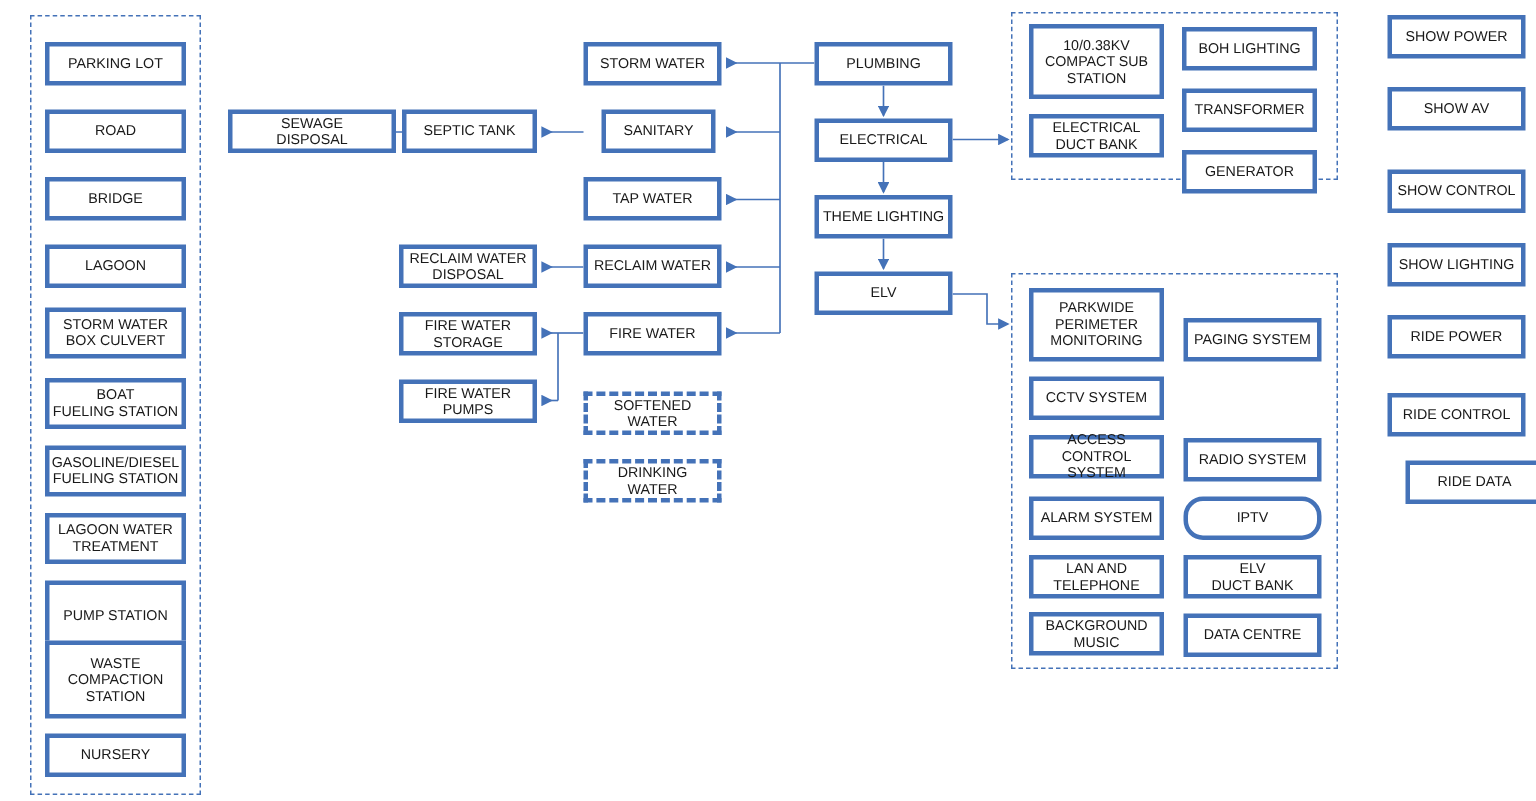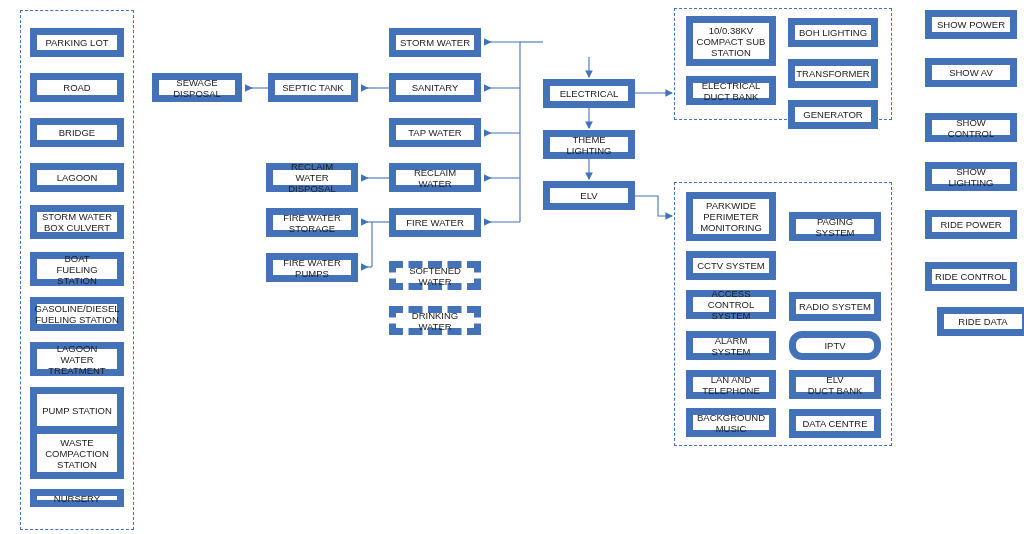--- a/index.html
+++ b/index.html
@@ -13,21 +13,21 @@
   #canvas {
     position: relative;
     width: 1024px;
     height: 534px;
     background: #ffffff;
     overflow: hidden;
   }
   .node {
     position: absolute;
     box-sizing: border-box;
-    border: 7px solid #d946ef;
+    border: 3px solid #d946ef;
     background: #ffffff;
     color: #1a1a1a;
     font-size: 9.5px;
     line-height: 11px;
     text-align: center;
     display: flex;
     align-items: center;
     justify-content: center;
     padding: 1px 2px;
     white-space: pre-line;
@@ -101,37 +101,38 @@
     <div class="node" style="left: 30px; top: 252px; width: 94px; height: 34px; border-color: rgb(68, 114, 184); color: rgb(26, 26, 26);">BOAT
 FUELING STATION</div>
     <div class="node" style="left: 30px; top: 297px; width: 94px; height: 34px; border-color: rgb(68, 114, 184); color: rgb(26, 26, 26);">GASOLINE/DIESEL
 FUELING STATION</div>
     <div class="node" style="left: 30px; top: 342px; width: 94px; height: 34px; border-color: rgb(68, 114, 184); color: rgb(26, 26, 26);">LAGOON WATER
 TREATMENT</div>
     <div class="node" style="left: 30px; top: 387px; width: 94px; height: 46px; border-color: rgb(68, 114, 184); color: rgb(26, 26, 26);">PUMP STATION</div>
     <div class="node" style="left: 30px; top: 427px; width: 94px; height: 52px; border-color: rgb(68, 114, 184); color: rgb(26, 26, 26);">WASTE
 COMPACTION
 STATION</div>
-    <div class="node" style="left: 30px; top: 489px; width: 94px; height: 18px; border-color: rgb(68, 114, 184); color: rgb(26, 26, 26);">NURSERY</div>
-    <div class="node" style="left: 152px; top: 73px; width: 90px; height: 29px; border-color: rgb(68, 114, 184); color: rgb(26, 26, 26); text-align: center;">SEWAGE
+    <div class="node" style="left: 30px; top: 489px; width: 94px; height: 29px; border-color: rgb(68, 114, 184); color: rgb(26, 26, 26);">NURSERY</div>
+    <div class="node" style="left: 152px; top: 73px; width: 112px; height: 29px; border-color: rgb(68, 114, 184); color: rgb(26, 26, 26); text-align: center;">SEWAGE
 DISPOSAL</div>
     <div class="node" style="left: 268px; top: 73px; width: 90px; height: 29px; border-color: rgb(68, 114, 184); color: rgb(26, 26, 26);">SEPTIC TANK</div>
     <div class="node" style="left: 266px; top: 163px; width: 92px; height: 29px; border-color: rgb(68, 114, 184); color: rgb(26, 26, 26);">RECLAIM WATER
 DISPOSAL</div>
     <div class="node" style="left: 266px; top: 208px; width: 92px; height: 29px; border-color: rgb(68, 114, 184); color: rgb(26, 26, 26);">FIRE WATER
 STORAGE</div>
     <div class="node" style="left: 266px; top: 253px; width: 92px; height: 29px; border-color: rgb(68, 114, 184); color: rgb(26, 26, 26);">FIRE WATER
 PUMPS</div>
     <div class="node" style="left: 389px; top: 28px; width: 92px; height: 29px; border-color: rgb(68, 114, 184); color: rgb(26, 26, 26);">STORM WATER</div>
-    <div class="node" style="left: 389px; top: 73px; width: 92px; height: 29px; border-color: rgb(68, 114, 184); color: rgb(26, 26, 26);">SANITARY</div>
+    <div class="node" style="left: 401px; top: 73px; width: 76px; height: 29px; border-color: rgb(68, 114, 184); color: rgb(26, 26, 26);">SANITARY</div>
     <div class="node" style="left: 389px; top: 118px; width: 92px; height: 29px; border-color: rgb(68, 114, 184); color: rgb(26, 26, 26);">TAP WATER</div>
     <div class="node" style="left: 389px; top: 163px; width: 92px; height: 29px; border-color: rgb(68, 114, 184); color: rgb(26, 26, 26);">RECLAIM WATER</div>
     <div class="node" style="left: 389px; top: 208px; width: 92px; height: 29px; border-color: rgb(68, 114, 184); color: rgb(26, 26, 26);">FIRE WATER</div>
     <div class="node dashed" style="left: 389px; top: 261px; width: 92px; height: 29px; border-color: rgb(68, 114, 184); color: rgb(26, 26, 26);">SOFTENED WATER</div>
     <div class="node dashed" style="left: 389px; top: 306px; width: 92px; height: 29px; border-color: rgb(68, 114, 184); color: rgb(26, 26, 26);">DRINKING WATER</div>
+    <div class="node" style="left: 543px; top: 28px; width: 92px; height: 29px; border-color: rgb(68, 114, 184); color: rgb(26, 26, 26);">PLUMBING</div>
     <div class="node" style="left: 543px; top: 79px; width: 92px; height: 29px; border-color: rgb(68, 114, 184); color: rgb(26, 26, 26);">ELECTRICAL</div>
     <div class="node" style="left: 543px; top: 130px; width: 92px; height: 29px; border-color: rgb(68, 114, 184); color: rgb(26, 26, 26);">THEME LIGHTING</div>
     <div class="node" style="left: 543px; top: 181px; width: 92px; height: 29px; border-color: rgb(68, 114, 184); color: rgb(26, 26, 26);">ELV</div>
     <div class="node" style="left: 686px; top: 16px; width: 90px; height: 50px; border-color: rgb(68, 114, 184); color: rgb(26, 26, 26);">10/0.38KV
 COMPACT SUB
 STATION</div>
     <div class="node" style="left: 788px; top: 18px; width: 90px; height: 29px; border-color: rgb(68, 114, 184); color: rgb(26, 26, 26);">BOH LIGHTING</div>
     <div class="node" style="left: 686px; top: 76px; width: 90px; height: 29px; border-color: rgb(68, 114, 184); color: rgb(26, 26, 26);">ELECTRICAL
 DUCT BANK</div>
     <div class="node" style="left: 788px; top: 59px; width: 90px; height: 29px; border-color: rgb(68, 114, 184); color: rgb(26, 26, 26);">TRANSFORMER</div>

